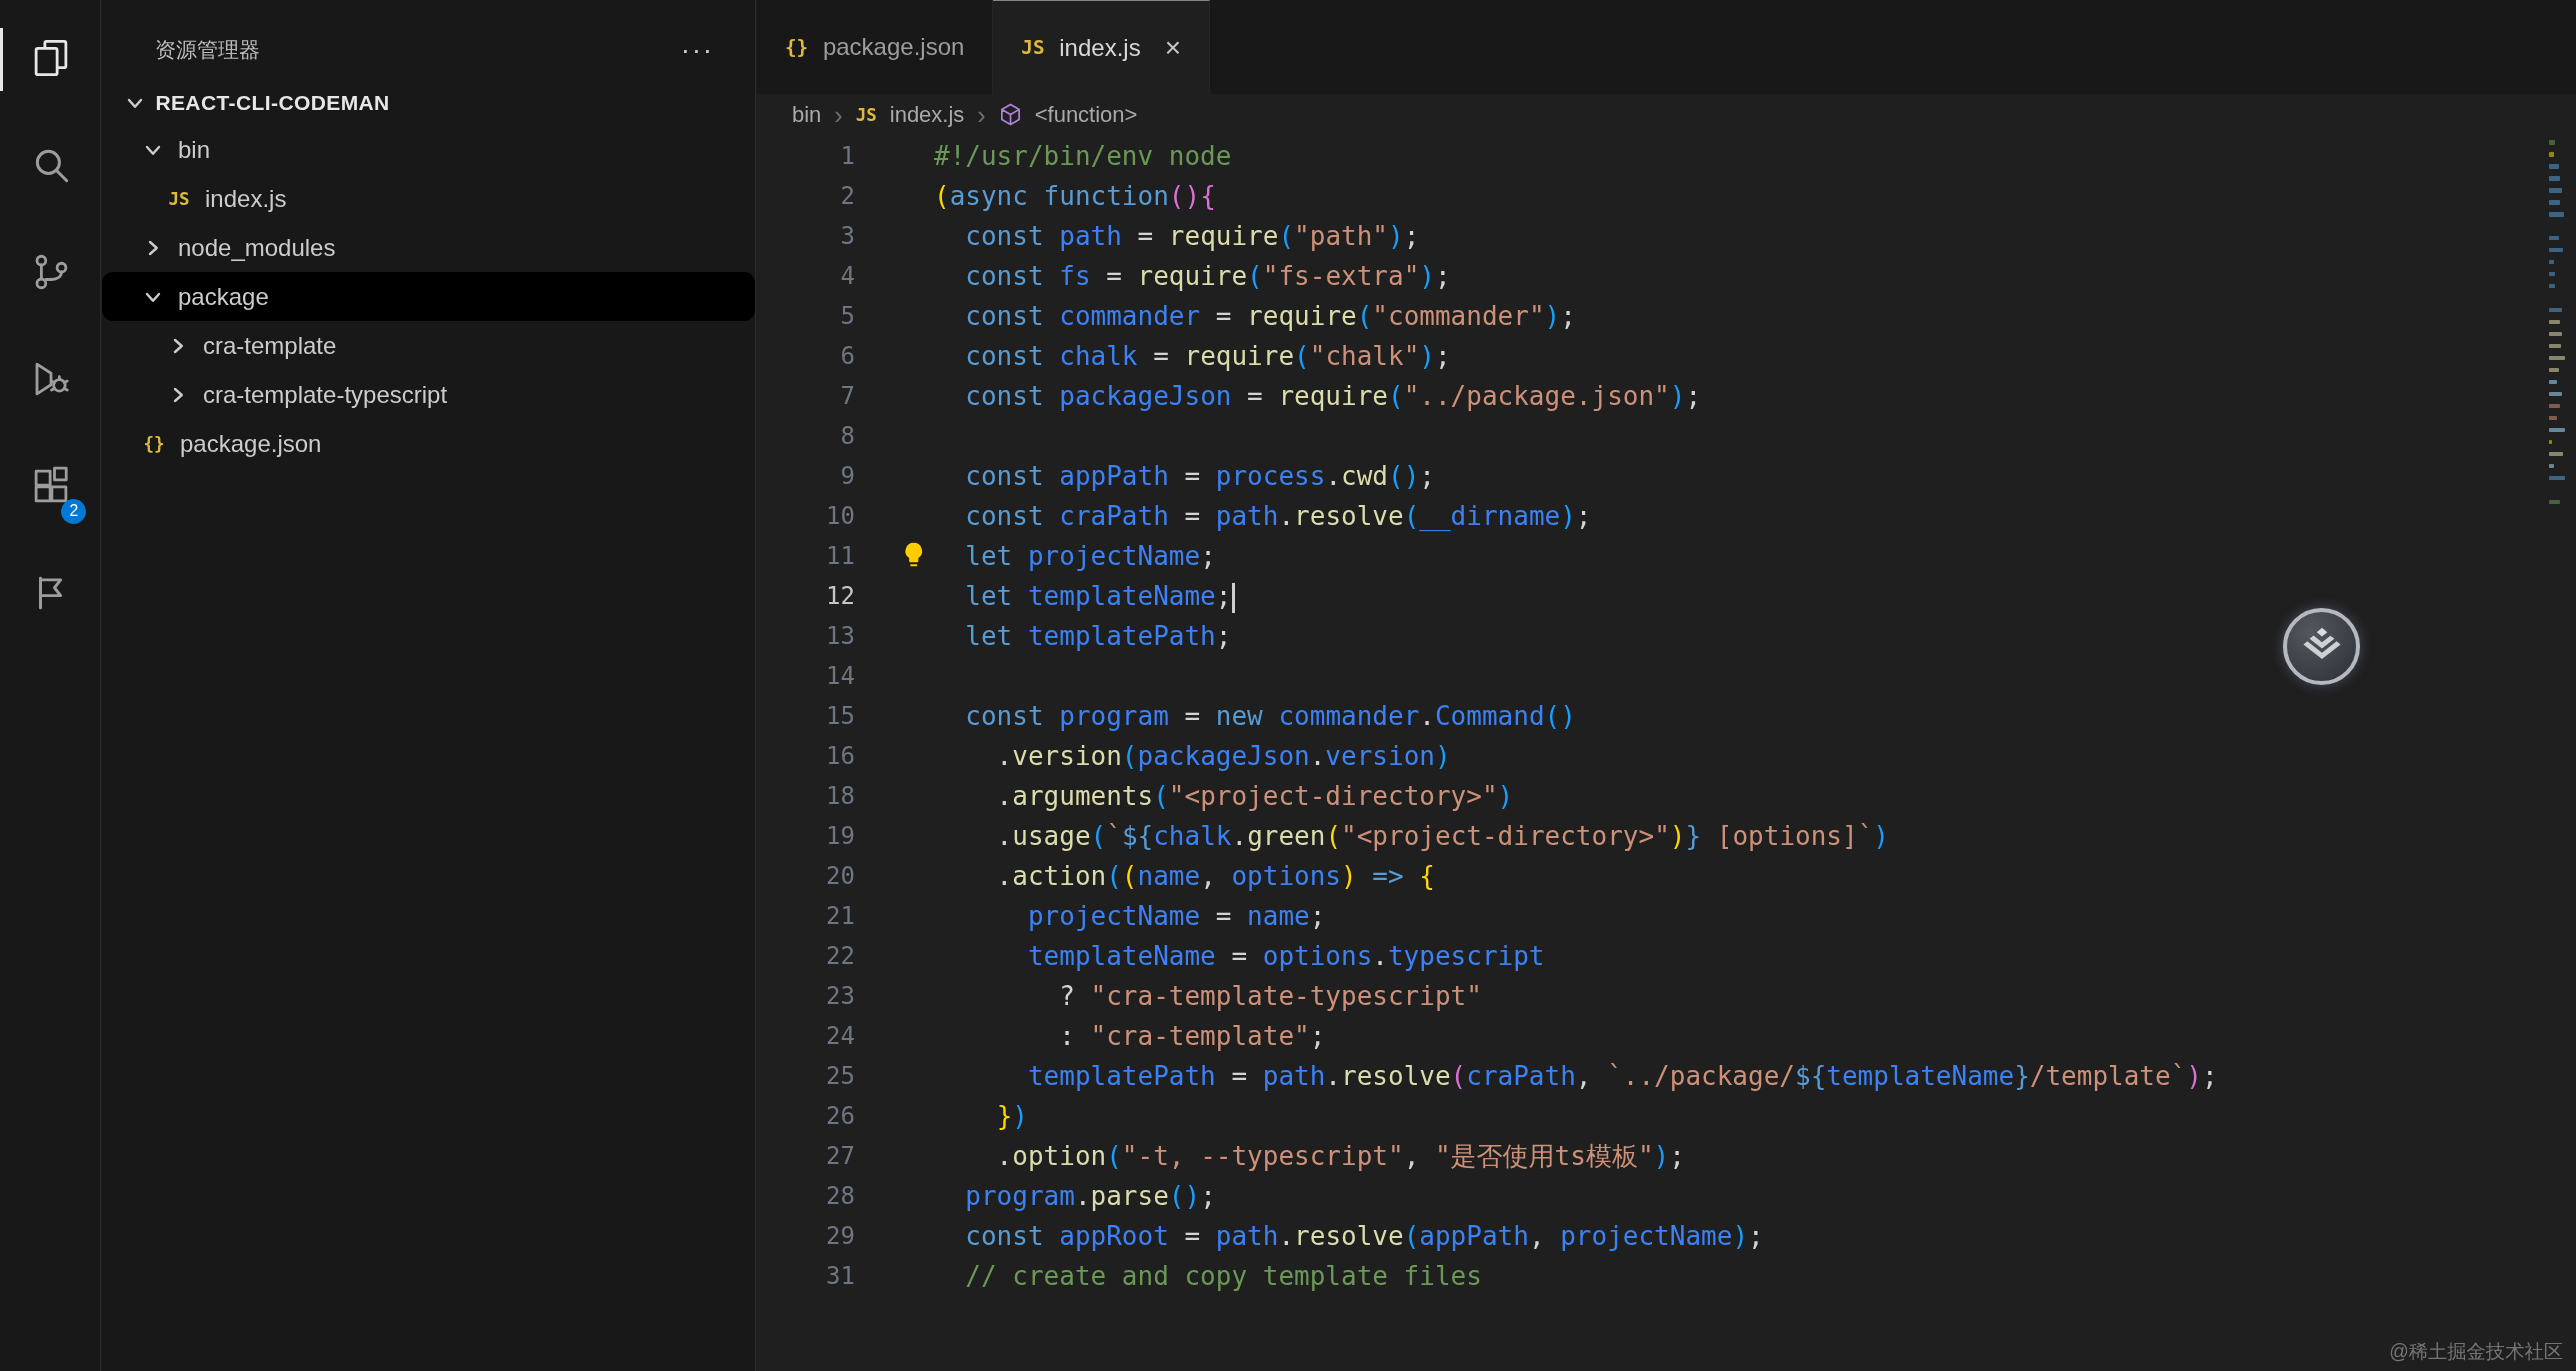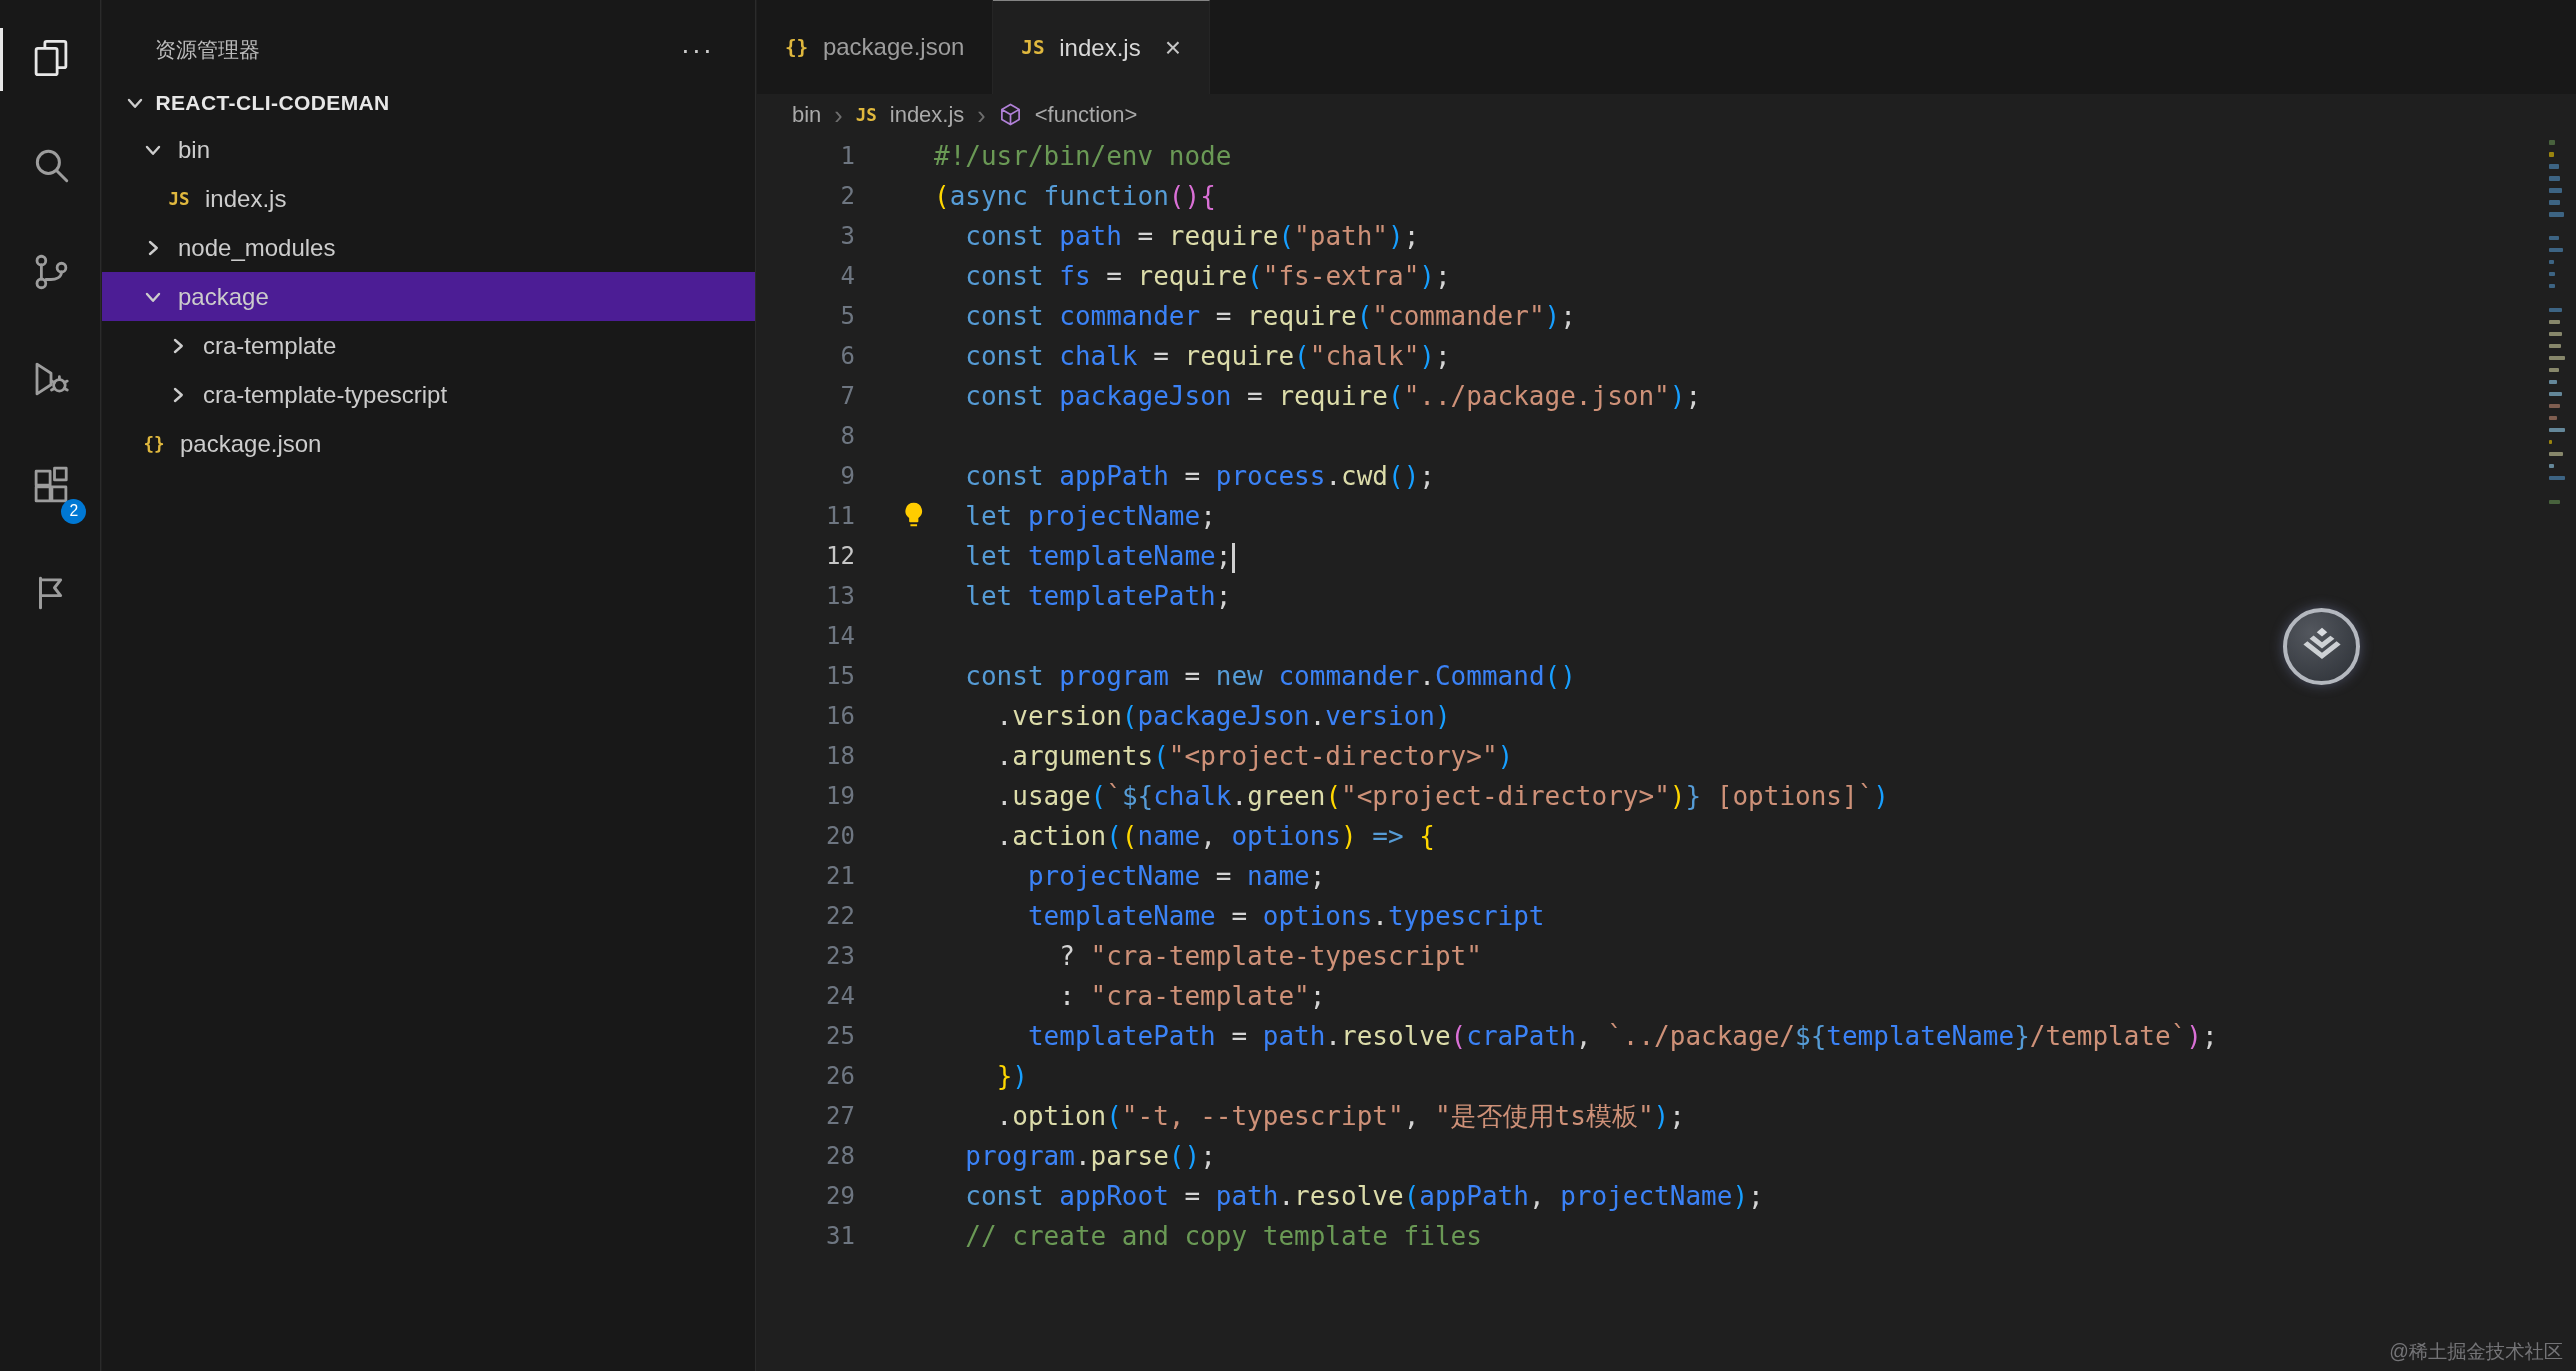--- a/index.html
+++ b/index.html
@@ -16,21 +16,21 @@
 
   
   .sidebar { position:absolute; left:102px; top:0; width:654px; height:100%; background:#181818; border-right:0.9px solid #2b2b2b; }
   .sidebar-header { height:81px; display:flex; align-items:center; justify-content:space-between; padding:19px 41px 0 53px; color:#bbbbbb; font-size:21px; }
   .more-dots { font-size:28px; letter-spacing:1.8px; color:#cccccc; cursor:pointer; line-height:9.2px; }
   .section-row { height:44px; display:flex; align-items:center; padding-left:20px; color:#e7e7e7; font-weight:bold; font-size:21px; letter-spacing:0.4px; cursor:pointer; }
   .tree { font-size:24px; color:#cccccc; }
   .row { display:flex; align-items:center; height:49px; cursor:pointer; }
   .row.d0 { padding-left:38px; }
   .row.d1 { padding-left:63px; }
-  .row.selected { background:#4c1d95; }
+  .row.selected { background:#000000;border-radius:11px; }
   .tw { width:26px; display:flex; align-items:center; justify-content:center; flex:0 0 26px; }
   .tw svg { width:24px; height:24px; }
   .fi { width:28px; flex:0 0 28px; text-align:center; font-family:"DejaVu Sans Mono", monospace; font-weight:bold; font-size:17.5px; color:#e0b83e; }
   .lbl { margin-left:12px; white-space:nowrap; }
   .section-row .lbl { margin-left:7.4px; }
 
   
   .tabbar { position:absolute; left:757px; top:0; right:0; height:94px; background:#181818; display:flex; }
   .tab { display:flex; align-items:center; padding:0 28px; font-size:24px; color:#9d9d9d; border-right:0.9px solid #252525; height:94px; cursor:pointer; }
   .tab .ticon { font-family:"DejaVu Sans Mono", monospace; font-weight:bold; font-size:19.3px; color:#e0b83e; margin-right:14.7px; }
@@ -243,20 +243,24 @@
       <div class="num">7</div>
       <div class="content"><span class="tk-p">  </span><span class="tk-k">const</span><span class="tk-p"> </span><span class="tk-v">packageJson</span><span class="tk-p"> = </span><span class="tk-f">require</span><span class="tk-b3">(</span><span class="tk-s">"../package.json"</span><span class="tk-b3">)</span><span class="tk-p">;</span></div>
     </div>
     <div class="line">
       <div class="num">8</div>
       <div class="content"></div>
     </div>
     <div class="line">
       <div class="num">9</div>
       <div class="content"><span class="tk-p">  </span><span class="tk-k">const</span><span class="tk-p"> </span><span class="tk-v">appPath</span><span class="tk-p"> = </span><span class="tk-v">process</span><span class="tk-p">.</span><span class="tk-f">cwd</span><span class="tk-b3">(</span><span class="tk-b3">)</span><span class="tk-p">;</span></div>
+    </div>
+    <div class="line">
+      <div class="num">10</div>
+      <div class="content"><span class="tk-p">  </span><span class="tk-k">const</span><span class="tk-p"> </span><span class="tk-v">craPath</span><span class="tk-p"> = </span><span class="tk-v">path</span><span class="tk-p">.</span><span class="tk-f">resolve</span><span class="tk-b3">(</span><span class="tk-v">__dirname</span><span class="tk-b3">)</span><span class="tk-p">;</span></div>
     </div>
     <div class="line">
       <div class="num">11</div>
       <div class="content"><span class="bulb"><svg viewBox="0 0 16 16" fill="#ffcc00">
             <path d="M8 1a4.5 4.5 0 0 0-2.5 8.24V11a.5.5 0 0 0 .5.5h4a.5.5 0 0 0 .5-.5V9.24A4.5 4.5 0 0 0 8 1zM6.2 12.6h3.6v1.1H6.2z"></path>
           </svg></span><span class="tk-p">  </span><span class="tk-k">let</span><span class="tk-p"> </span><span class="tk-v">projectName</span><span class="tk-p">;</span></div>
     </div>
     <div class="line active">
       <div class="num">12</div>
       <div class="content"><span class="tk-p">  </span><span class="tk-k">let</span><span class="tk-p"> </span><span class="tk-v">templateName</span><span class="tk-p">;</span><span class="cursor"></span></div>

